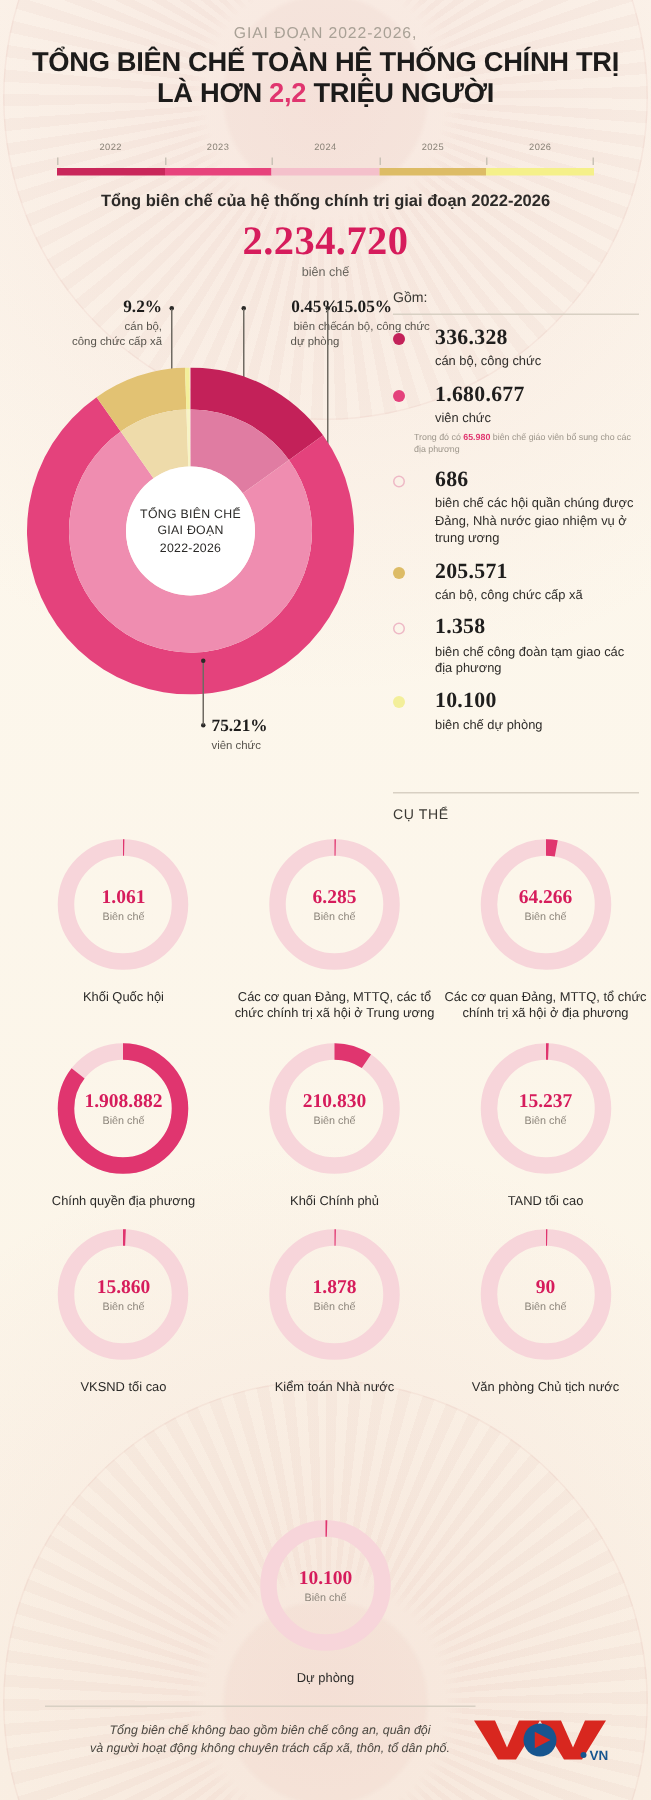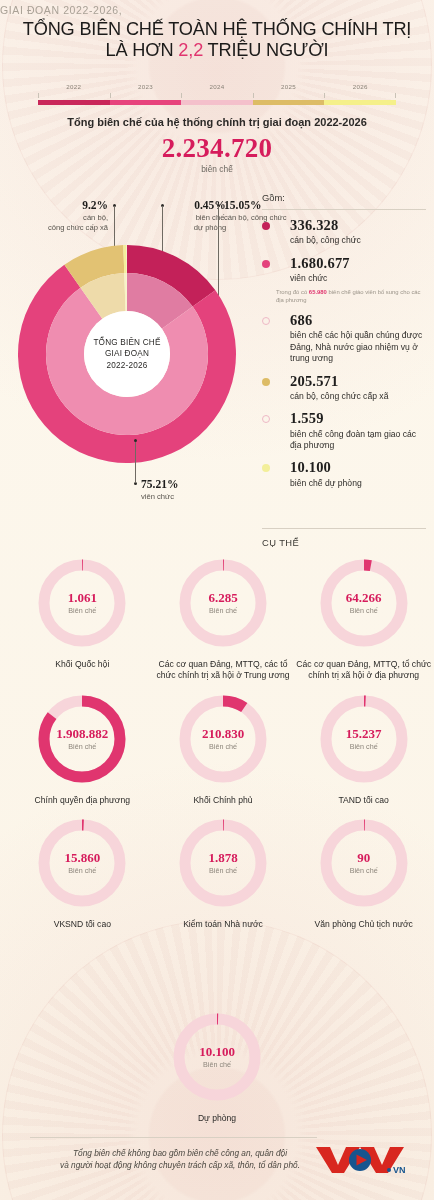--- a/index.html
+++ b/index.html
@@ -38,25 +38,25 @@
     -webkit-mask:radial-gradient(circle, transparent 26%, #000 30%, #000 96%, transparent 100%);
   }
   .drum.bot2{ bottom:-150px; width:430px; height:430px;
     border:1px solid rgba(205,130,120,.18);
     background:radial-gradient(circle, rgba(205,130,120,.10) 0 22%, transparent 23%);
   }
   .wrap{ position:relative; width:434px; height:1200px; z-index:2; }
 
   
   .kicker{
-    color:#a9a196; font-size:10.5px; letter-spacing:.6px;
-    padding-top:4px; font-weight:400;
+    text-align:center; color:#a9a196; font-size:10.5px; letter-spacing:.6px;
+    padding-top:16px; font-weight:400;
   }
   .title{
-    text-align:center; color:#1c1b1a; font-weight:normal; font-size:18.2px;
+    text-align:center; color:#1c1b1a; font-weight:bold; font-size:18.2px;
     letter-spacing:-.2px; line-height:1.16; margin-top:3px;
   }
   .title .hl{ color:#e0356f; }
 
   
   .yearbar{ margin:14px 38px 0 38px; }
   .yr-labels{ display:flex; position:relative; }
   .yr-labels .cell{ flex:1; text-align:center; position:relative; }
   .yr-labels .cell span{ font-size:6.2px; color:#8a8378; letter-spacing:.3px; }
   .ticks{ display:flex; height:6px; position:relative; }
@@ -267,21 +267,21 @@
         <div class="lg-item">
           <div class="bullet" style="background: rgb(221, 188, 102);"></div>
           <div>
             <div class="lg-num">205.571</div>
             <div class="lg-lbl">cán bộ, công chức cấp xã</div>
           </div>
         </div>
         <div class="lg-item">
           <div class="bullet hollow"></div>
           <div>
-            <div class="lg-num">1.559</div>
+            <div class="lg-num">1.358</div>
             <div class="lg-lbl">biên chế công đoàn tạm giao các địa phương</div>
           </div>
         </div>
         <div class="lg-item">
           <div class="bullet" style="background: rgb(243, 239, 154);"></div>
           <div>
             <div class="lg-num">10.100</div>
             <div class="lg-lbl">biên chế dự phòng</div>
           </div>
         </div>

